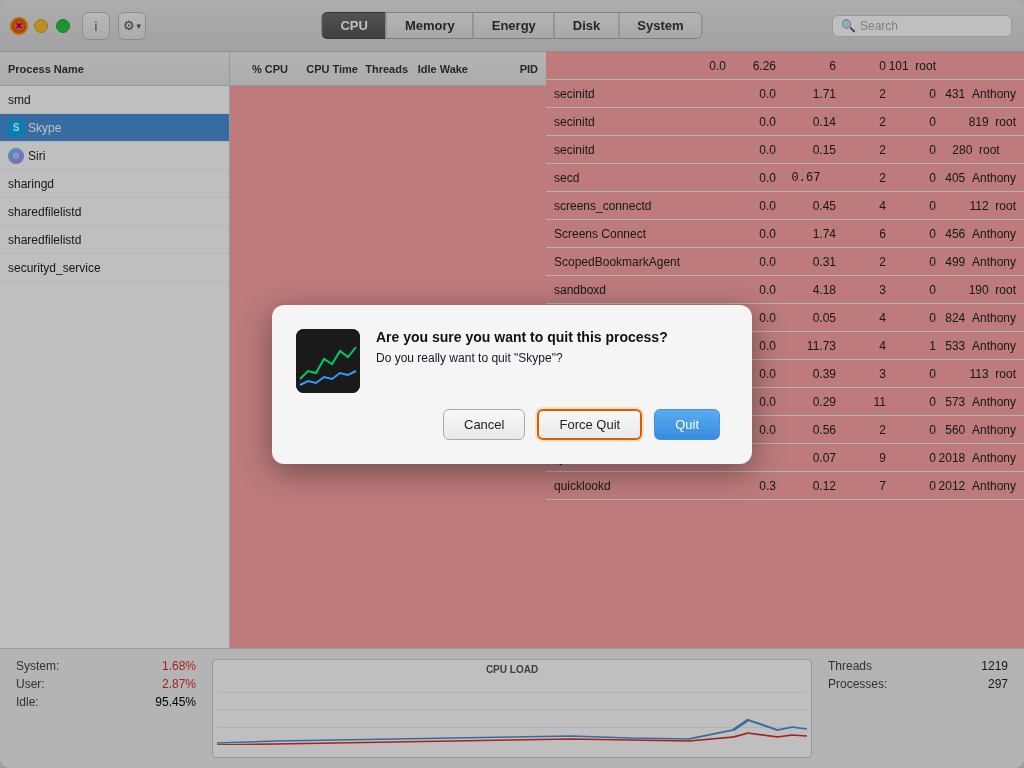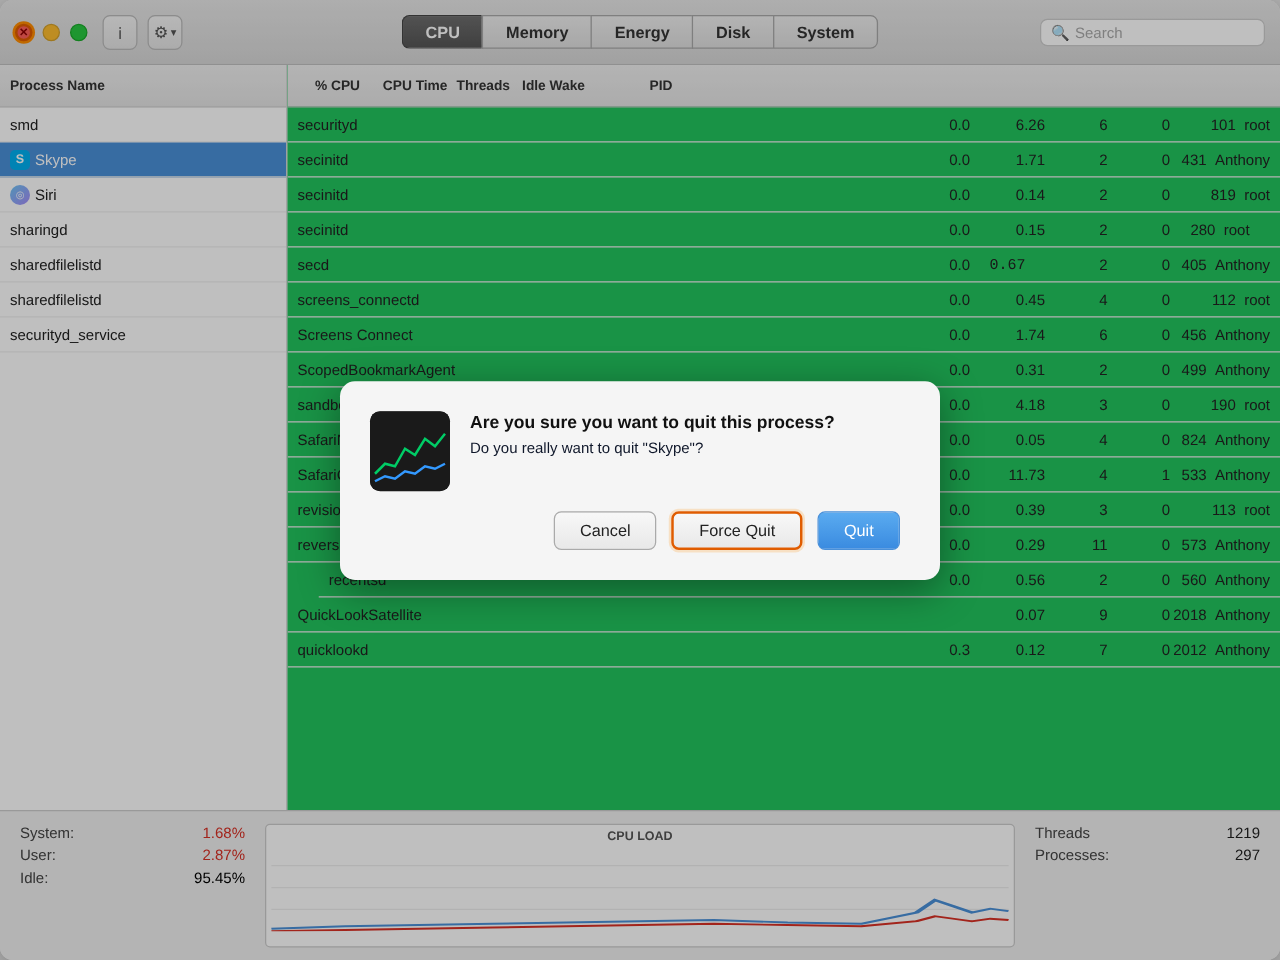--- a/index.html
+++ b/index.html
@@ -178,23 +178,23 @@
       align-items: center;
       justify-content: center;
       font-size: 10px;
     }
     .proc-icon.skype { background: #00aff0; color: #fff; font-weight: bold; border-radius: 4px; }
     .proc-icon.siri { background: linear-gradient(135deg, #6ec6f5, #a78bfa); color: #fff; border-radius: 50%; }
     
     .data-area {
       flex: 1;
       display: flex;
-      flex-direction: column;
+      flex-direction: row;
       overflow: hidden;
-      background: #22c55e;
+      background: #fca5a5;
     }
     .data-rows {
       overflow-y: auto;
       flex: 1;
     }
     
     .bottom-bar {
       height: 120px;
       background: #f0f0f0;
       border-top: 1px solid #ccc;
@@ -420,21 +420,20 @@
 
       <div style="display:grid;grid-template-columns:50px 70px 50px 60px 70px;padding:4px 8px;font-size:11px;font-weight:600;color:#333;background:linear-gradient(to bottom,#f0f0f0,#e5e5e5);border-bottom:1px solid #ccc;height:34px;align-items:center;">
         <span style="text-align:right;">% CPU</span>
         <span style="text-align:right;">CPU Time</span>
         <span style="text-align:right;">Threads</span>
         <span style="text-align:right;">Idle Wake</span>
         <span style="text-align:right;">PID</span>
       </div>
       <div class="data-rows" id="data-rows-container">
       <div style="display: grid; grid-template-columns: 1fr 50px 60px 50px 50px 80px; padding: 3px 8px; font-size: 12px; color: rgb(34, 34, 34); height: 28px; align-items: center; border-bottom: 1px solid rgb(240, 240, 240);">
-      <span style="text-align:left;overflow:hidden;text-overflow:ellipsis;white-space:nowrap;">securityd</span>
       <span style="text-align:right;">0.0</span>
       <span style="text-align:right;">6.26</span>
       <span style="text-align:right;">6</span>
       <span style="text-align:right;">0</span>
       <span style="text-align:right;">101&nbsp;&nbsp;root</span>
     </div>
           <div style="display: grid; grid-template-columns: 1fr 50px 60px 50px 50px 80px; padding: 3px 8px; font-size: 12px; color: rgb(34, 34, 34); height: 28px; align-items: center; border-bottom: 1px solid rgb(240, 240, 240);">
       <span style="text-align:left;overflow:hidden;text-overflow:ellipsis;white-space:nowrap;">secinitd</span>
       <span style="text-align:right;">0.0</span>
       <span style="text-align:right;">1.71</span>

